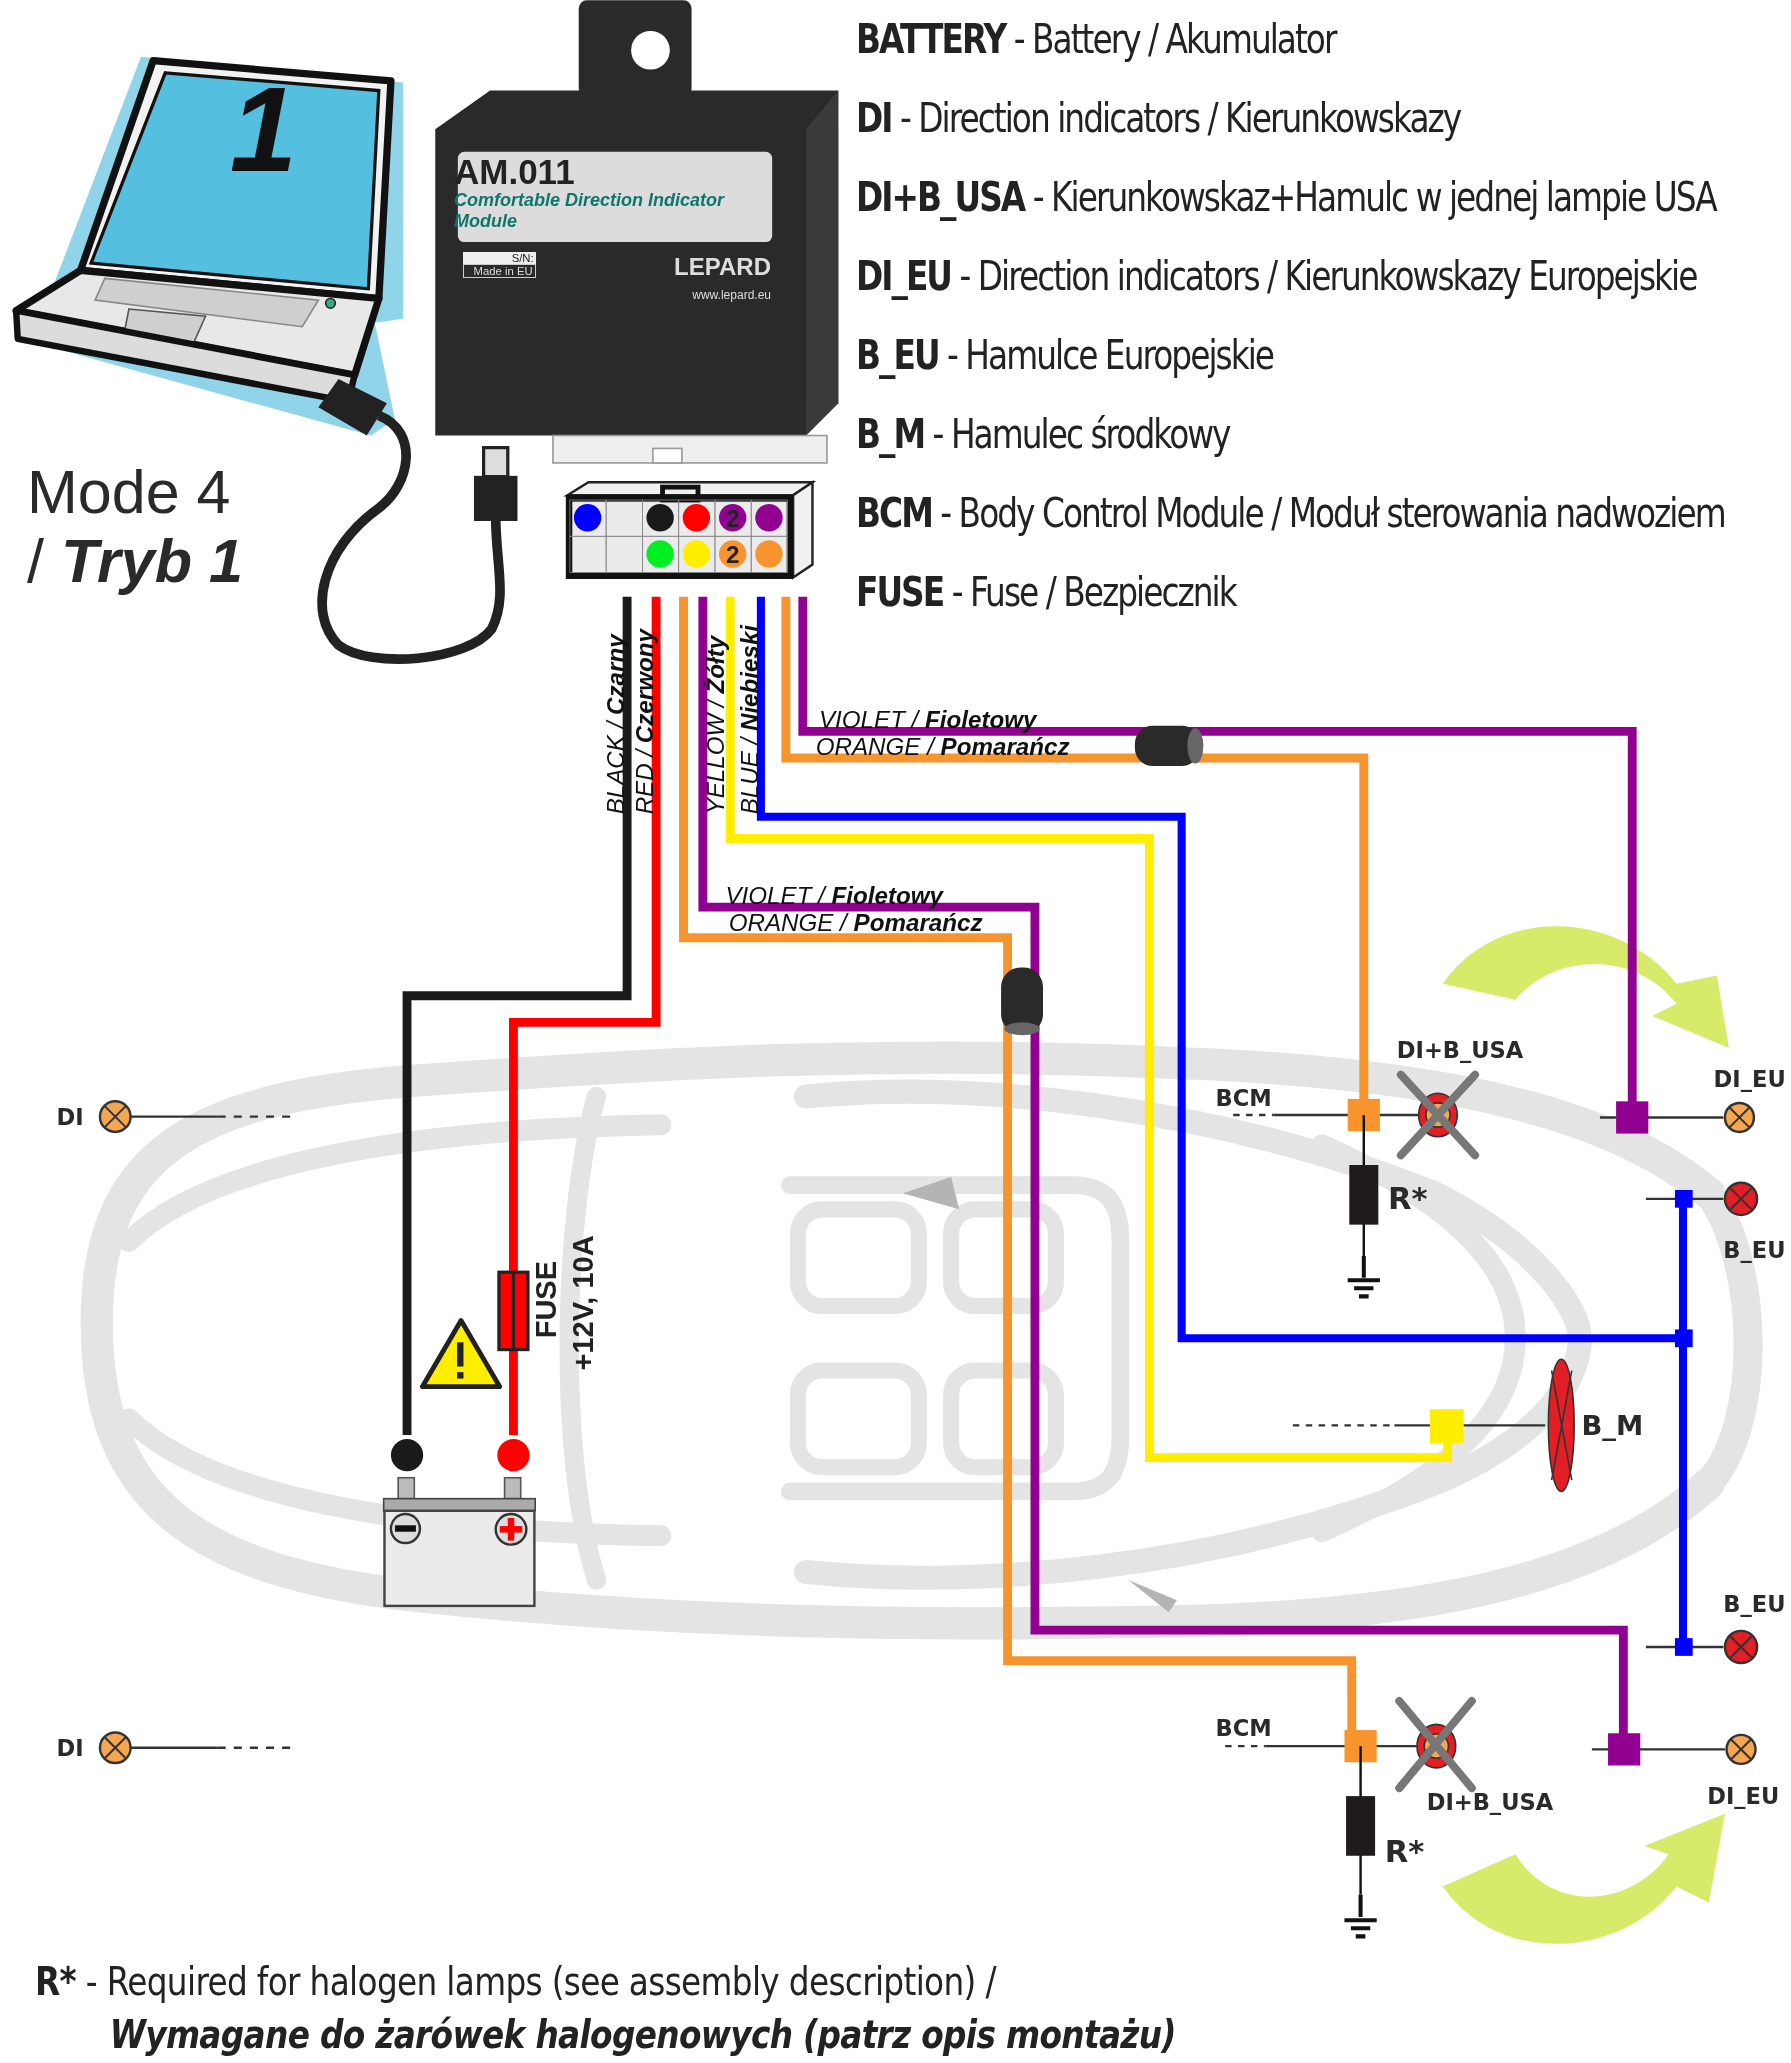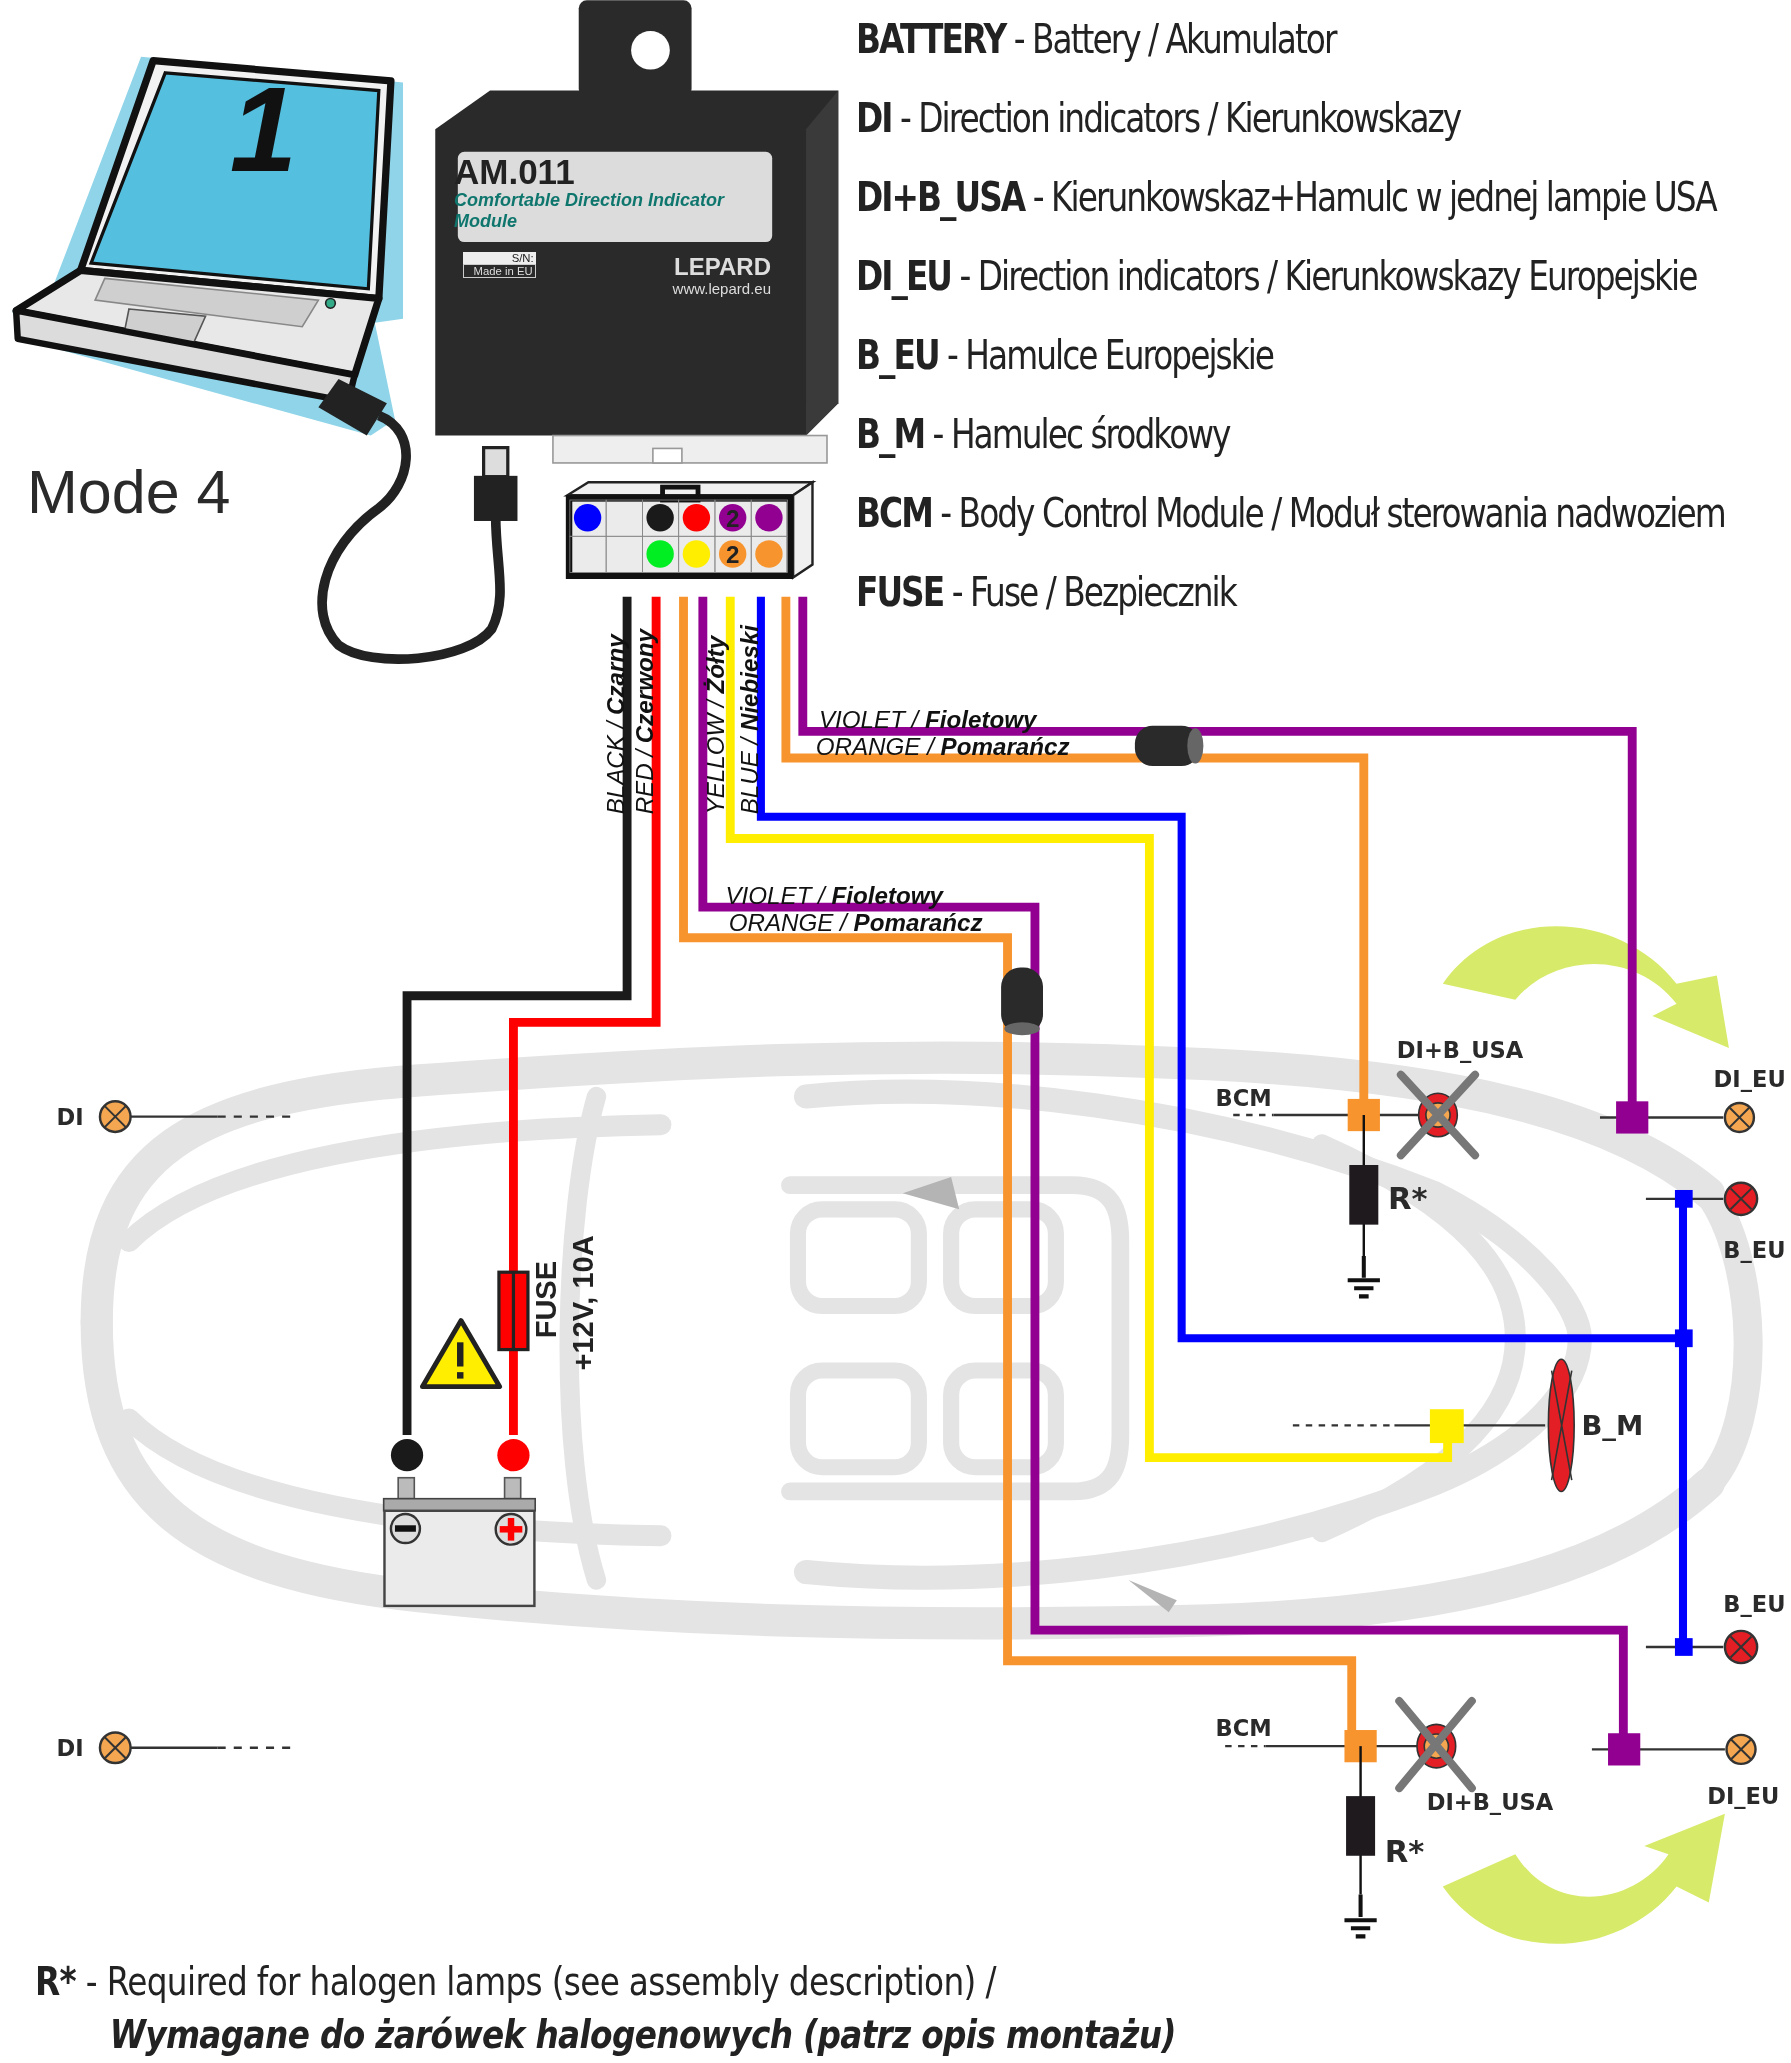--- a/index.html
+++ b/index.html
@@ -271,36 +271,37 @@
     <span>Comfortable Direction Indicator</span><br>
     <span>Module</span>
   </div>
 </div>
 <div style="position:absolute;left:463px;top:252px;width:73px;font-size:11.3px;color:#ddd;text-align:right;">
   <div style="background:#eee;color:#222;padding:0 2.4px;">S/N:</div>
   <div style="border:0.8px solid #ccc;padding:0 2.4px;">Made in EU</div>
 </div>
 <div style="position:absolute;left:645px;top:254px;width:126px;text-align:right;color:#ddd;">
   <div style="font-size:24px;font-weight:bold;line-height:26px;">LEPARD</div>
-  <div style="font-size:15px;">www.lepard.eu</div>
+  <div style="font-size:12px;margin-top:8px;">www.lepard.eu</div>
 </div>
 
 <div class="legend" id="legend">
       <div class="legend-row"><b>BATTERY</b><span> - Battery / Akumulator</span></div>
       <div class="legend-row"><b>DI</b><span> - Direction indicators / Kierunkowskazy</span></div>
       <div class="legend-row"><b>DI+B_USA</b><span> - Kierunkowskaz+Hamulc w jednej lampie USA</span></div>
       <div class="legend-row"><b>DI_EU</b><span> - Direction indicators / Kierunkowskazy Europejskie</span></div>
       <div class="legend-row"><b>B_EU</b><span> - Hamulce Europejskie</span></div>
       <div class="legend-row"><b>B_M</b><span> - Hamulec środkowy</span></div>
       <div class="legend-row"><b>BCM</b><span> - Body Control Module / Moduł sterowania nadwoziem</span></div>
       <div class="legend-row"><b>FUSE</b><span> - Fuse / Bezpiecznik</span></div>
     </div>
 
 <div class="mode-label">
   <div>Mode 4</div>
+  <div><span style="font-weight:normal">/</span> <span class="sub">Tryb 1</span></div>
 </div>
 
 <div class="footnote">
   <span style="font-weight:bold">R*</span><span> - Required for halogen lamps (see assembly description) /</span>
   <span class="pl">Wymagane do żarówek halogenowych (patrz opis montażu)</span>
 </div>
 </div>
 
 
 </body></html>

